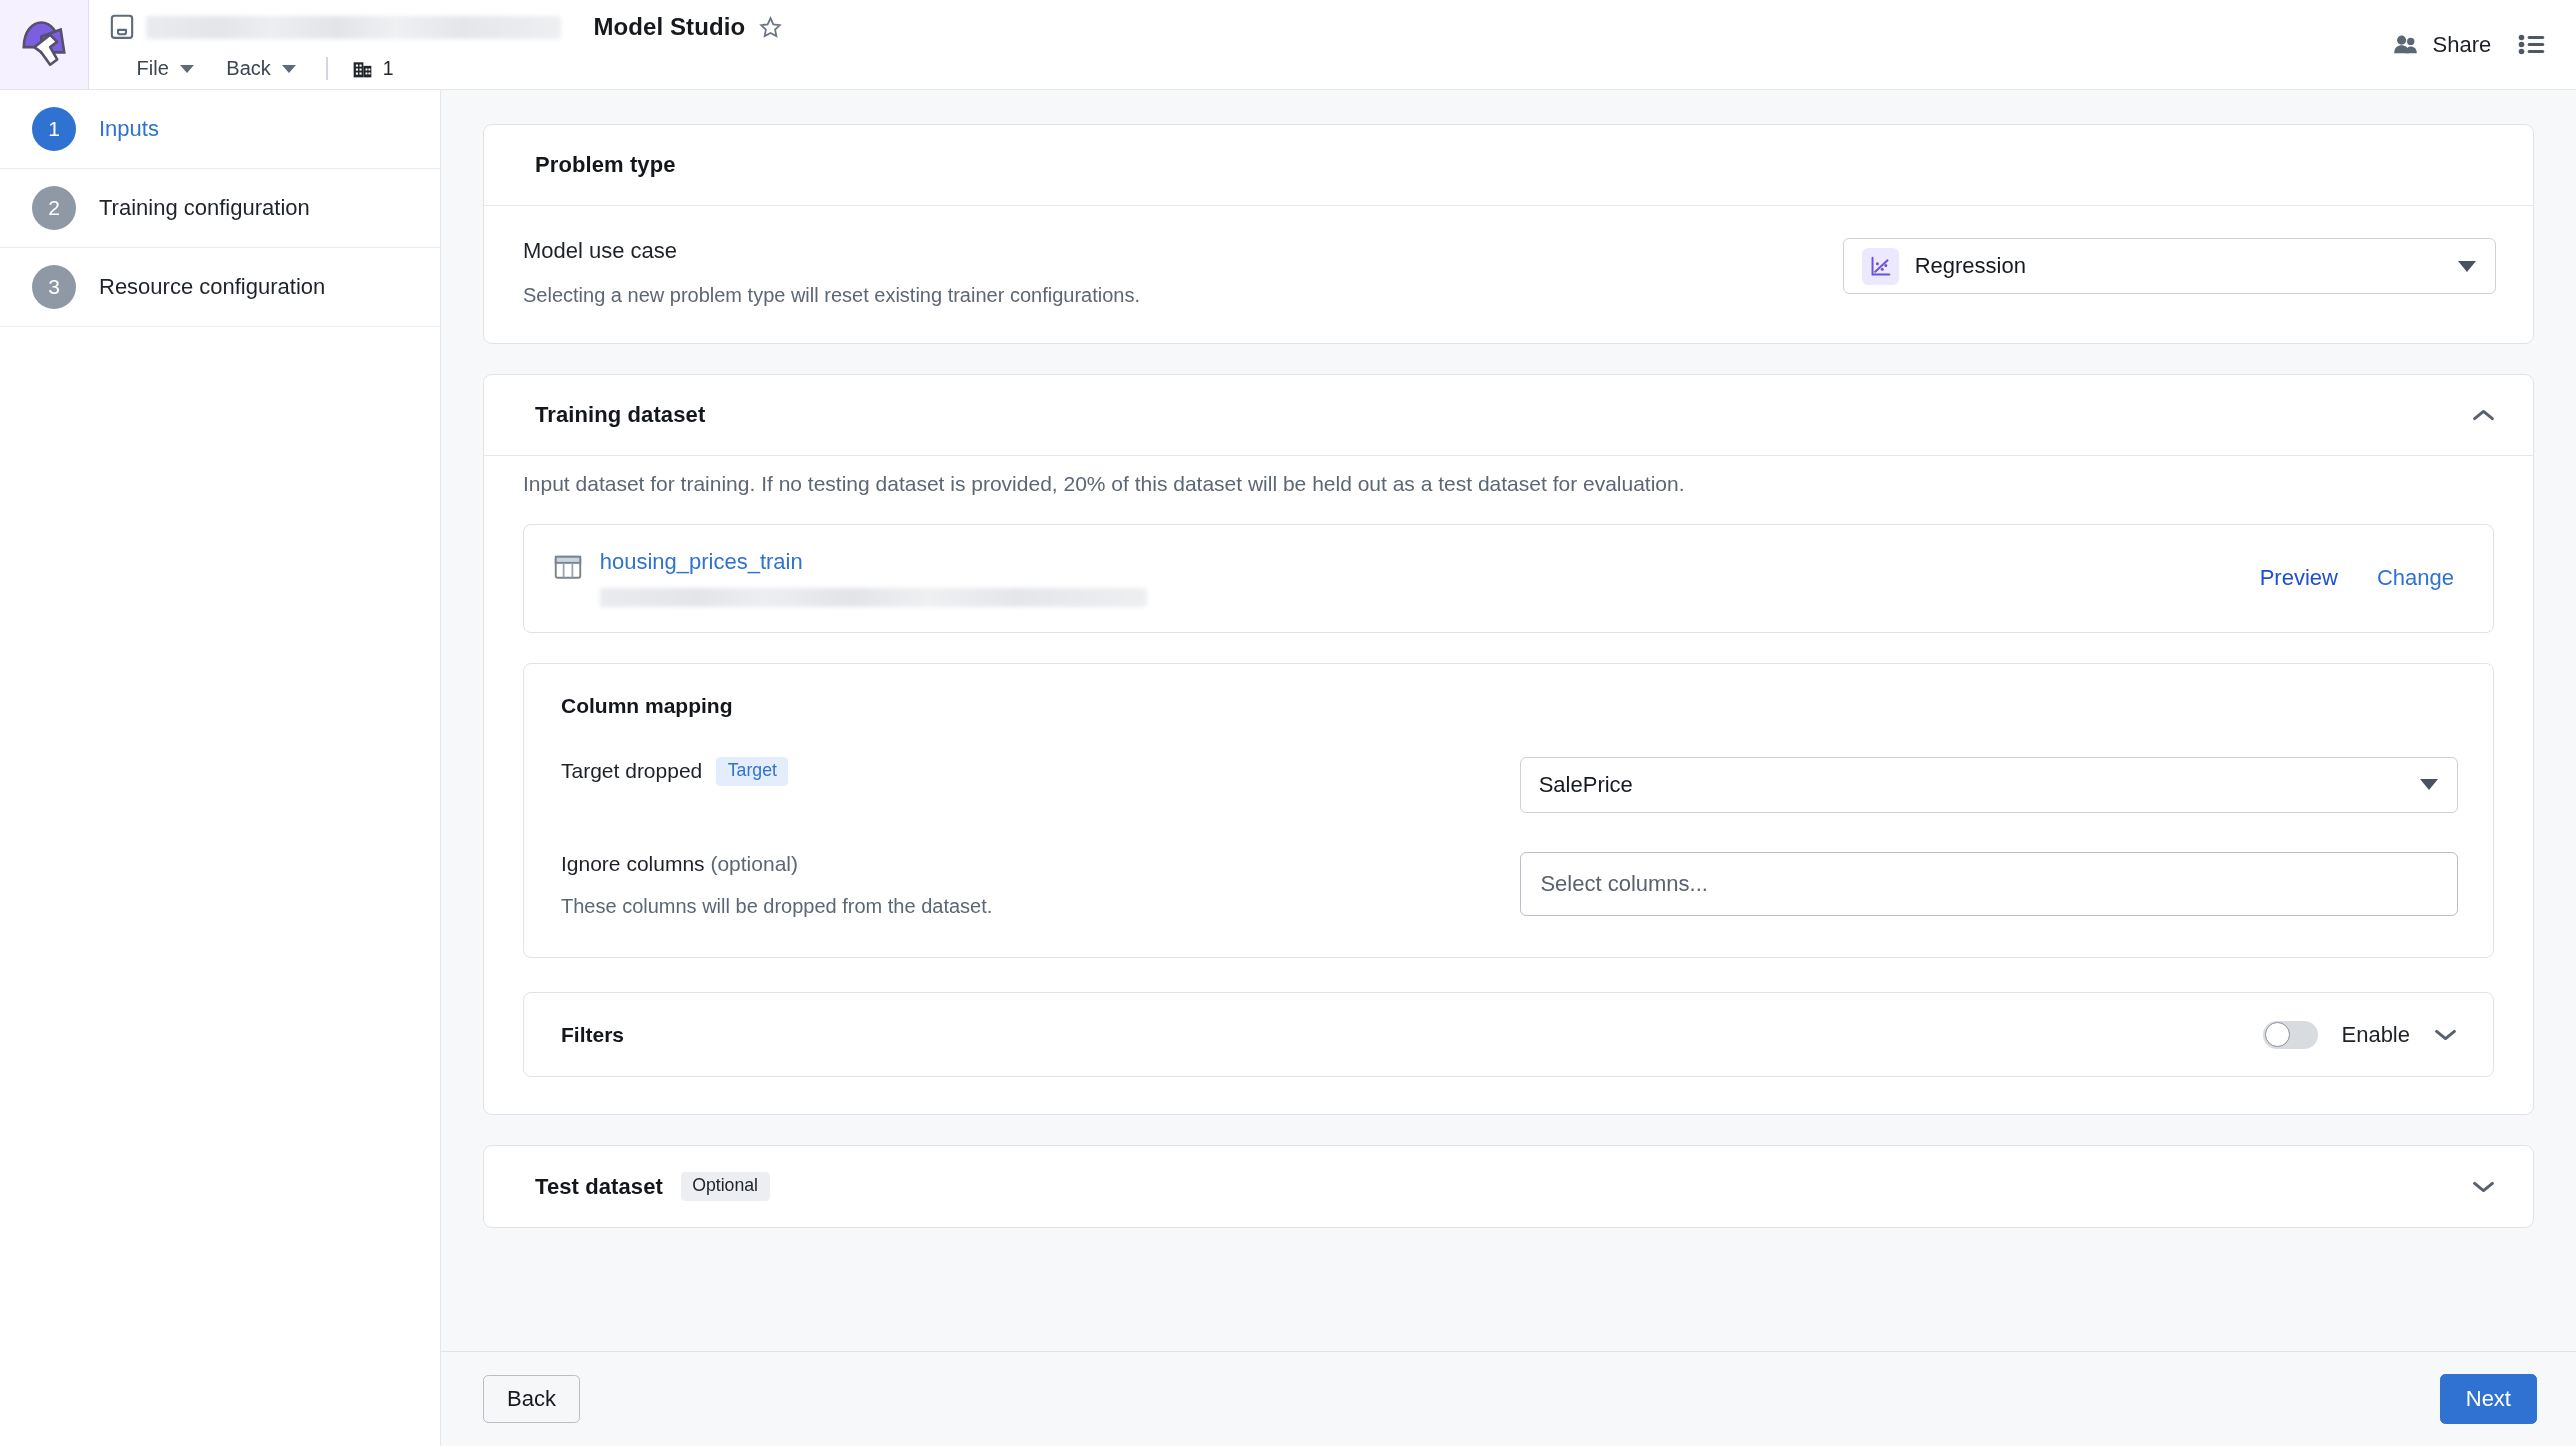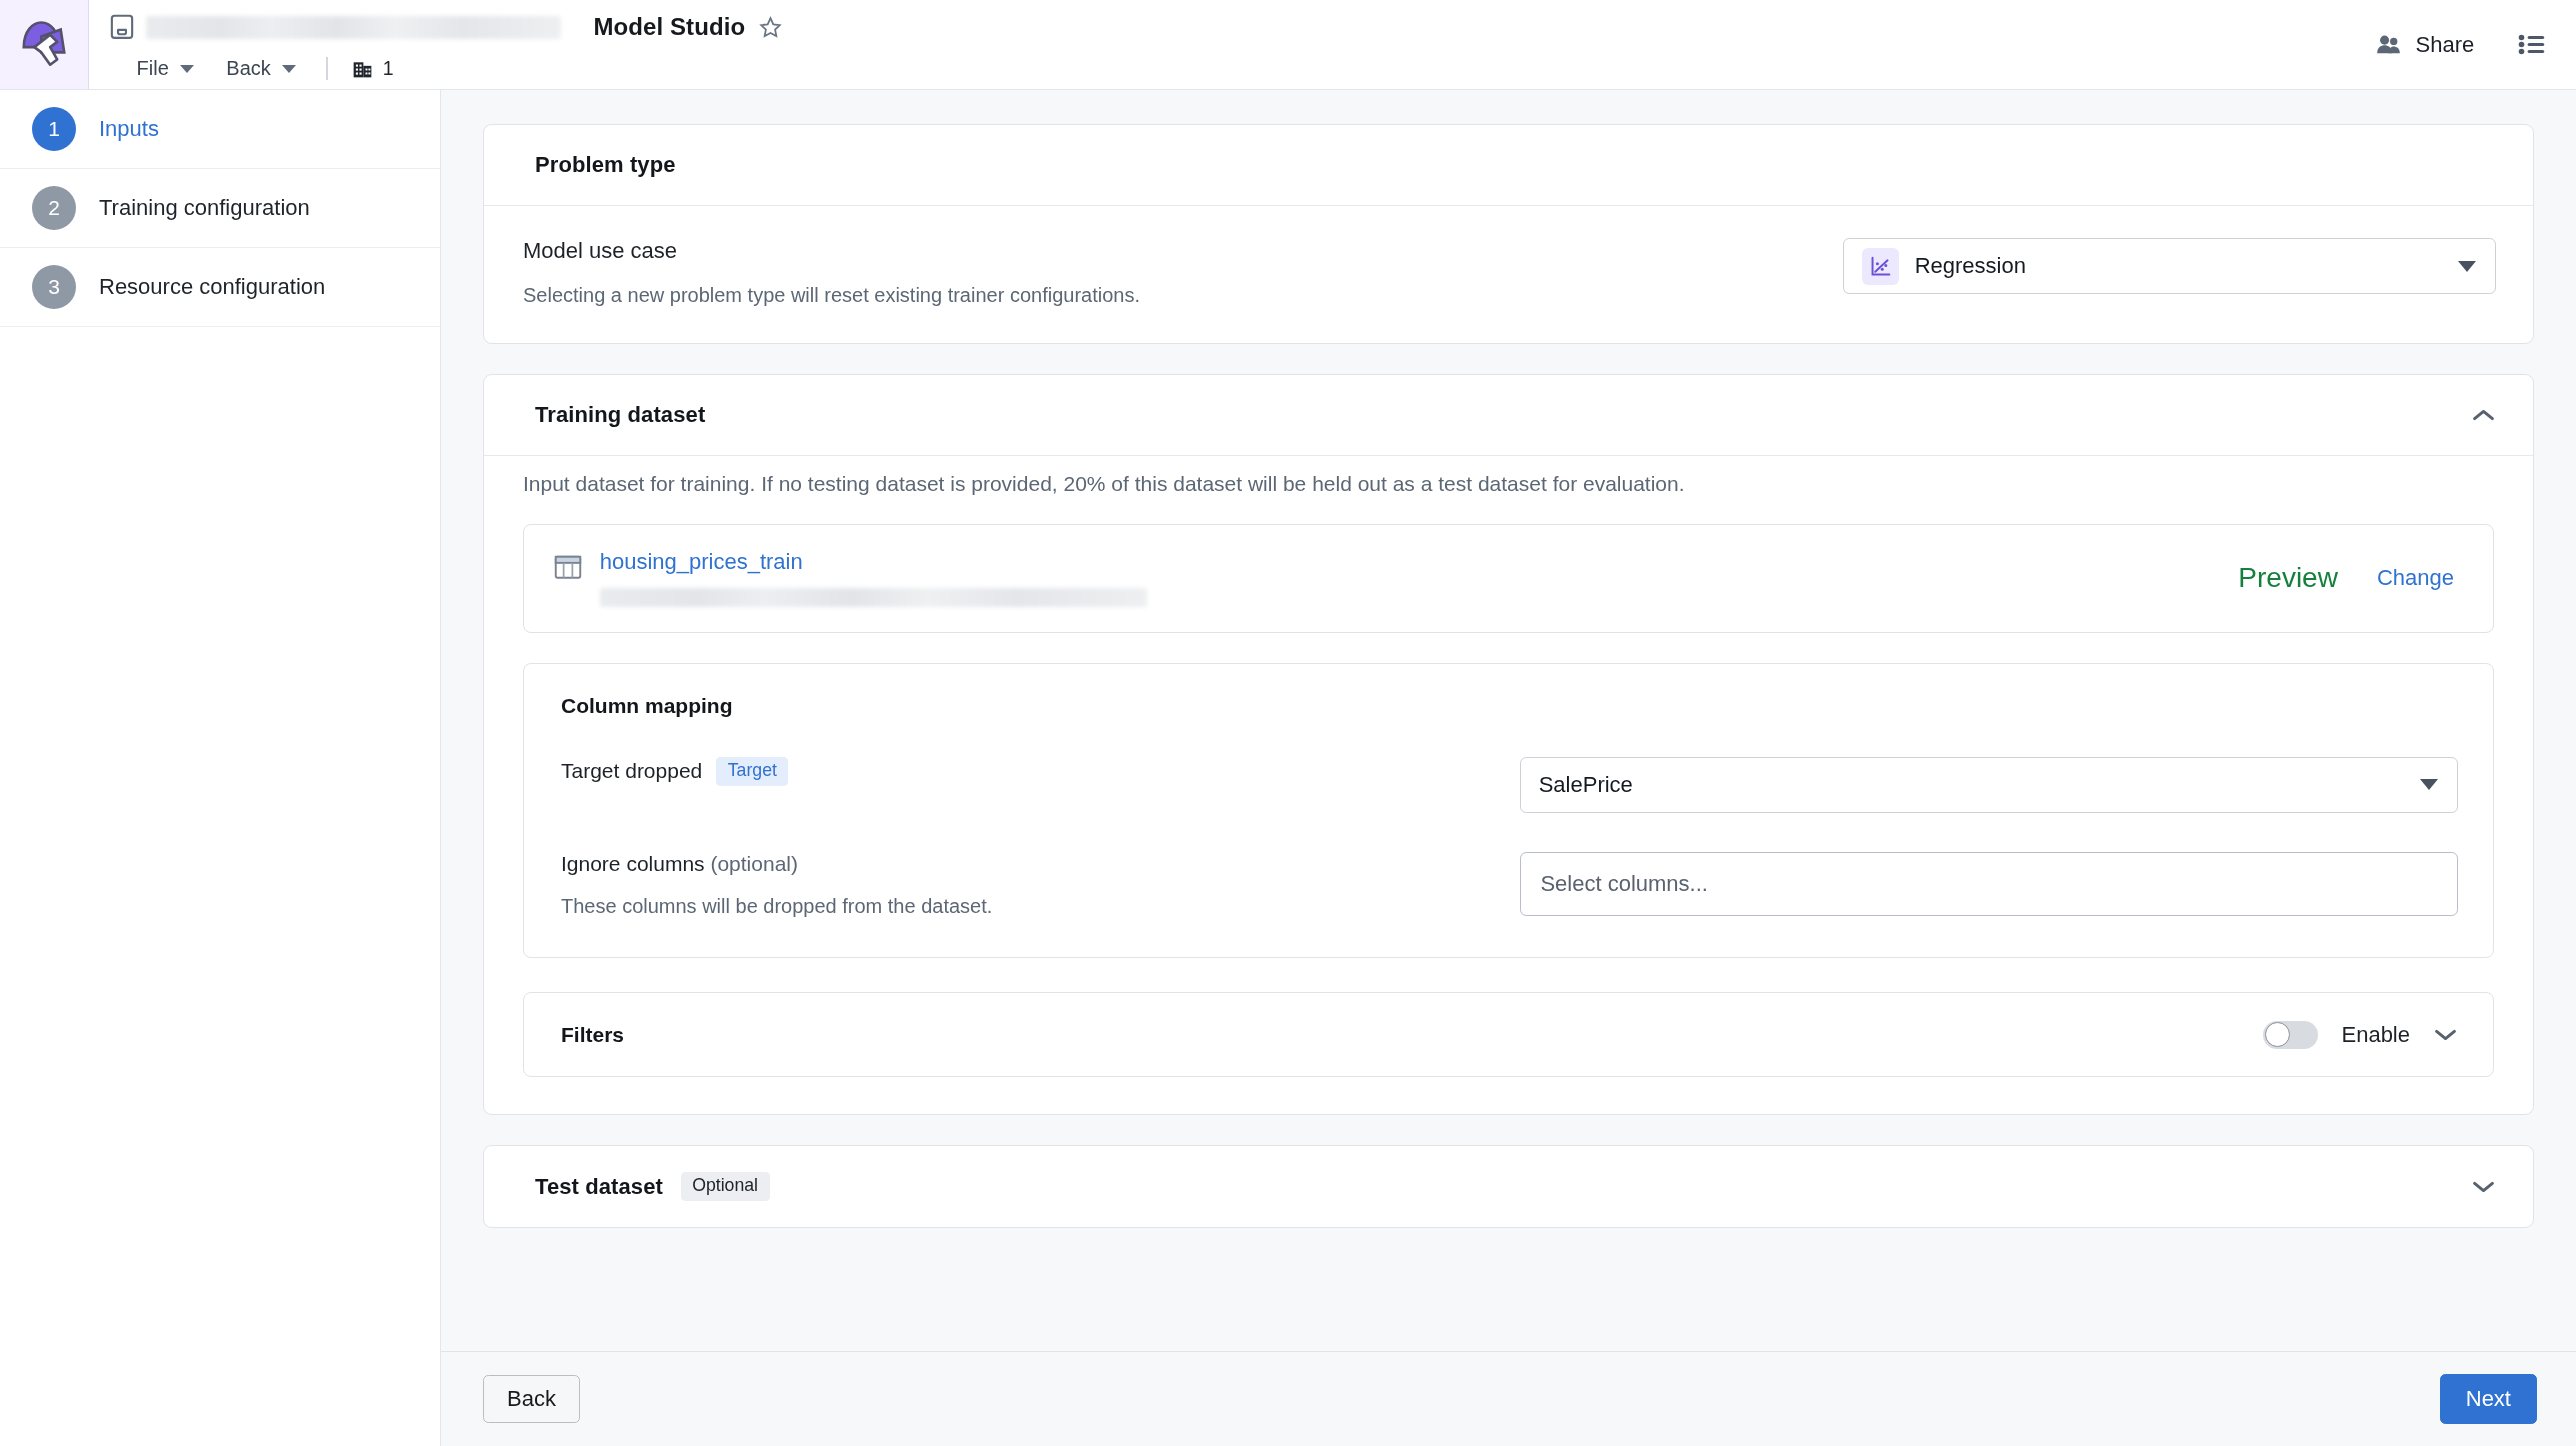--- a/index.html
+++ b/index.html
@@ -49,21 +49,21 @@
     display: flex; align-items: center; gap: 11.5px;
     font-size: 20px; color: #3c4650;
     padding: 3.5px 16px 3.5px 16px; border-radius: 3.5px;
   }
   .menu-item:first-child { margin-left: 10.6px; }
   .caret-down { width: 0; height: 0; border-left: 7px solid transparent; border-right: 7px solid transparent; border-top: 8px solid #5f6b7a; display:block; }
   .menu-sep { width: 1.8px; height: 23px; background: #d4d8de; margin: 0 14px; }
   .org-chip { display: flex; align-items: center; gap: 8.8px; font-size: 19.4px; color: #22262b; padding: 3.5px 8.8px; }
   .org-icon { width: 23px; height: 23px; display:block; }
 
-  .top-right { display: flex; align-items: center; gap: 35px; padding-right: 30px; }
+  .top-right { display: flex; align-items: center; gap: 18px; padding-right: 30px; }
   .share-btn { display: flex; align-items: center; gap: 13.2px; font-size: 22px; color: #1c2026; padding: 7px 8.8px; border-radius: 3.5px; }
   .share-icon { width: 27px; height: 23px; display: block; }
   .list-icon { width: 28px; height: 23px; display: block; }
 
   
   .body-row { flex: 1 1 auto; display: flex; min-height: 0; }
 
   
   .sidebar {
     width: 441px; flex: 0 0 441px;
@@ -144,21 +144,21 @@
     margin: 28px 39px 0 39px;
     border: 1.8px solid #dfe2e7; border-radius: 8px;
     height: 109px; display: flex; align-items: center; justify-content: space-between;
     padding: 0 39px 0 30px;
   }
   .ds-left { display: flex; align-items: flex-start; gap: 17.7px; }
   .ds-table-icon { width: 28px; height: 26.5px; display: block; margin-top: 4.4px; }
   .ds-name { font-size: 22px; color: #2f72d1; }
   .redact-path { width: 547px; height: 19.4px; margin-top: 12.4px; }
   .ds-actions { display: flex; align-items: center; gap: 39px; }
-  .link-dark { font-size: 28px; color: #15803d; }
+  .link-dark { font-size: 22px; color: #1d4ed8; }
   .link-blue { font-size: 22px; color: #2f72d1; }
 
   .sub-card {
     margin: 30px 39px 0 39px;
     border: 1.8px solid #e0e3e8; border-radius: 8px;
     background: #ffffff;
   }
   .sub-head { padding: 30px 35px 0 37px; }
   .sub-title { font-size: 21px; font-weight: bold; color: #13171c; }
   .map-row {

